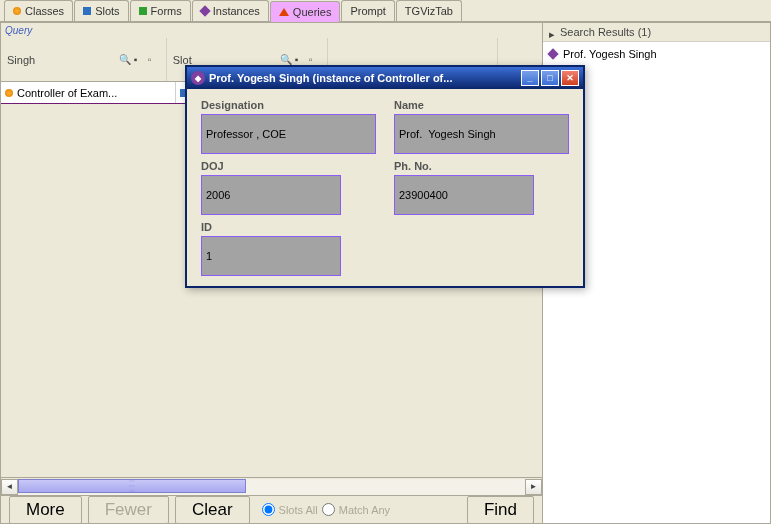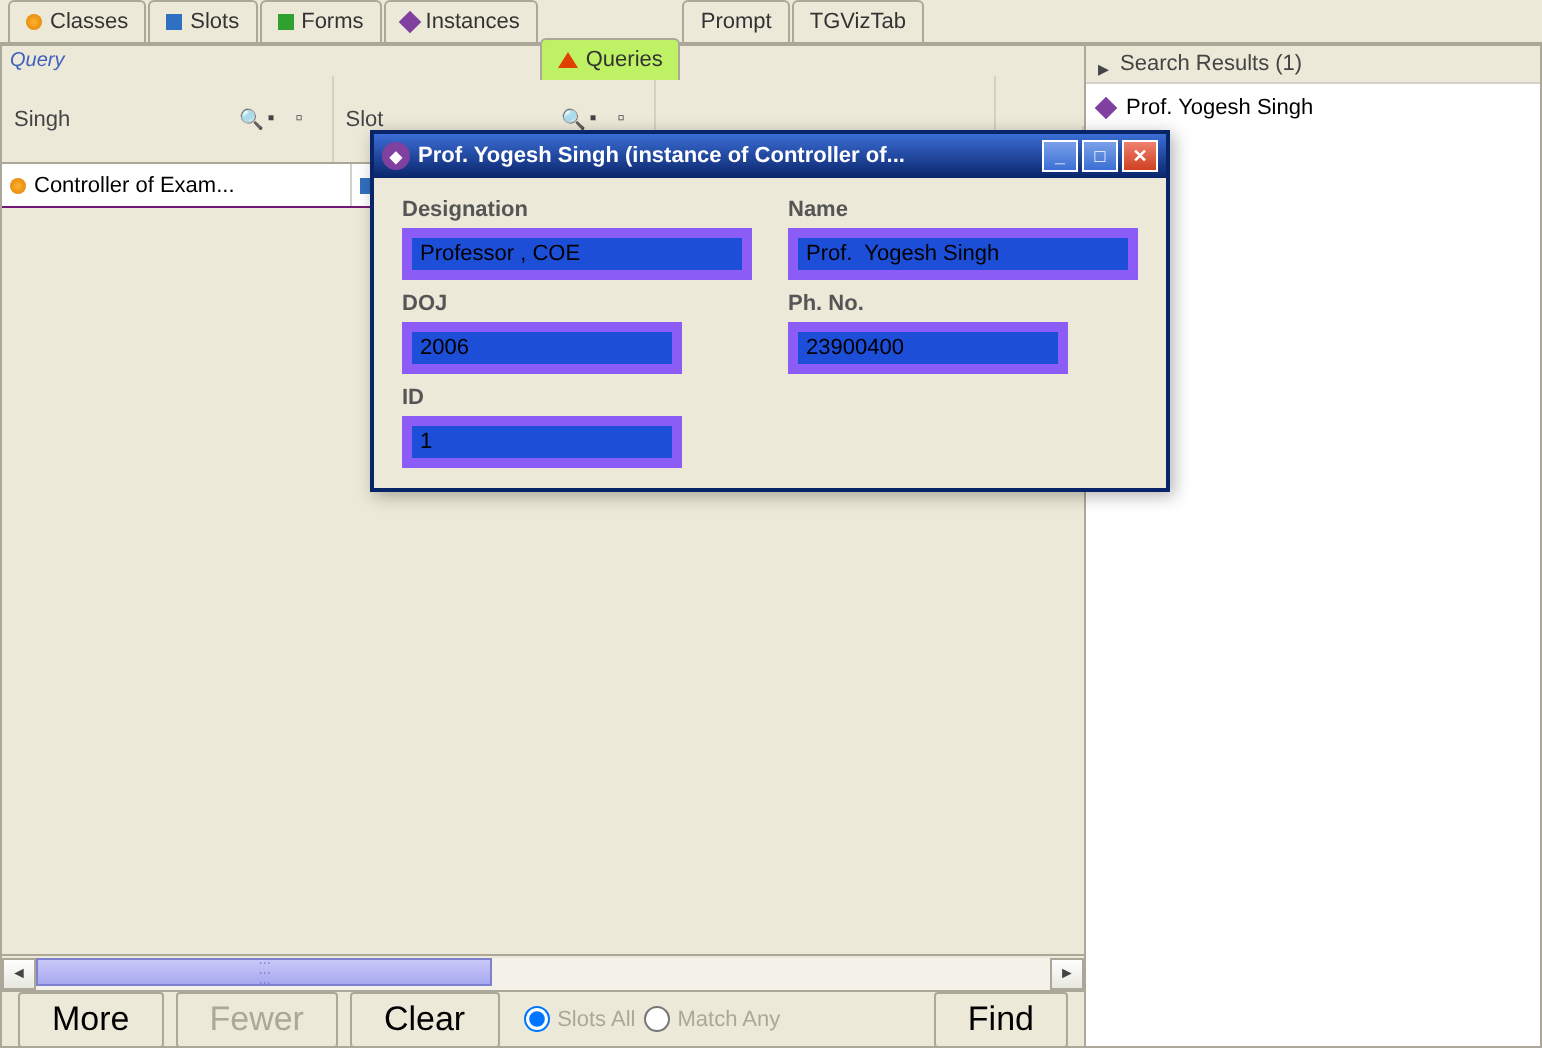--- a/index.html
+++ b/index.html
@@ -1,20 +1,20 @@
 <!DOCTYPE html>
 <html><head>
 <meta charset="utf-8">
 <style>
 * { box-sizing: border-box; margin: 0; padding: 0; }
 body { font-family: Arial, sans-serif; font-size: 11px; background: #ece9d8; width: 771px; height: 524px; overflow: hidden; }
 
 .tabs { display: flex; background: #ece9d8; border-bottom: 1px solid #aca899; padding-left: 4px; height: 22px; }
 .tab { display: flex; align-items: center; padding: 2px 8px; border: 1px solid #aca899; border-bottom: none; background: #ece9d8; margin-right: 1px; cursor: pointer; font-size: 11px; color: #333; border-radius: 3px 3px 0 0; }
-.tab.active { background: #bef264; position: relative; top: 19px; }
+.tab.active { background: #f0abfc; position: relative; top: 1px; }
 .tab .bullet { width: 8px; height: 8px; margin-right: 4px; display: inline-block; }
 .bullet.orange { background: radial-gradient(circle, #ffb030, #e08000); border-radius: 50%; }
 .bullet.blue { background: #3070c0; }
 .bullet.green { background: #30a030; }
 .bullet.purple2 { width: 8px; height: 8px; background: #8040a0; transform: rotate(45deg); }
 .bullet.red-tri { width: 0; height: 0; border-left: 5px solid transparent; border-right: 5px solid transparent; border-bottom: 8px solid #e04000; background: none; }
 
 .main { display: flex; height: calc(524px - 22px); }
 .left { width: 543px; border: 1px solid #aca899; display: flex; flex-direction: column; }
 .right { flex: 1; border: 1px solid #aca899; border-left: none; display: flex; flex-direction: column; }
@@ -63,21 +63,21 @@
 .dialog { position: absolute; left: 185px; top: 65px; width: 400px; background: #ece9d8; border: 2px solid #0a246a; box-shadow: 2px 2px 8px rgba(0,0,0,0.3); z-index: 10; }
 .dialog-title { background: linear-gradient(#3b6ed5, #0a246a); color: #fff; padding: 3px 4px; display: flex; align-items: center; font-size: 11px; font-weight: bold; }
 .dialog-title .dicon { width: 14px; height: 14px; background: #8040a0; border-radius: 50%; margin-right: 4px; display: flex; align-items: center; justify-content: center; font-size: 8px; }
 .dialog-title .title-text { flex: 1; white-space: nowrap; overflow: hidden; }
 .dialog-title .wbtns { display: flex; gap: 2px; }
 .dialog-title .wbtn { width: 18px; height: 16px; background: linear-gradient(#7aa0e8, #3b6ed5); border: 1px solid #fff; display: flex; align-items: center; justify-content: center; font-size: 9px; color: #fff; font-weight: bold; cursor: pointer; }
 .dialog-title .wbtn.close { background: linear-gradient(#f08070, #d04020); }
 .dialog-body { padding: 10px 14px; display: grid; grid-template-columns: 1fr 1fr; gap: 6px 18px; }
 .field { display: flex; flex-direction: column; }
 .field label { font-size: 11px; color: #555; font-weight: bold; margin-bottom: 3px; }
-.field input { font-size: 11px; padding: 2px 4px; border: 5px solid #8b5cf6; background: #1d4ed8; }
+.field input { font-size: 11px; padding: 13px 4px; border: 1px solid #8b5cf6; background: #a3a3a3; }
 .field.doj input, .field.ph input { width: 80%; }
 .field.id { grid-column: 1; }
 .field.id input { width: 80%; }
 </style>
 </head>
 <body>
 
 <div class="tabs">
   <div class="tab">
       <span class="bullet orange"></span>

